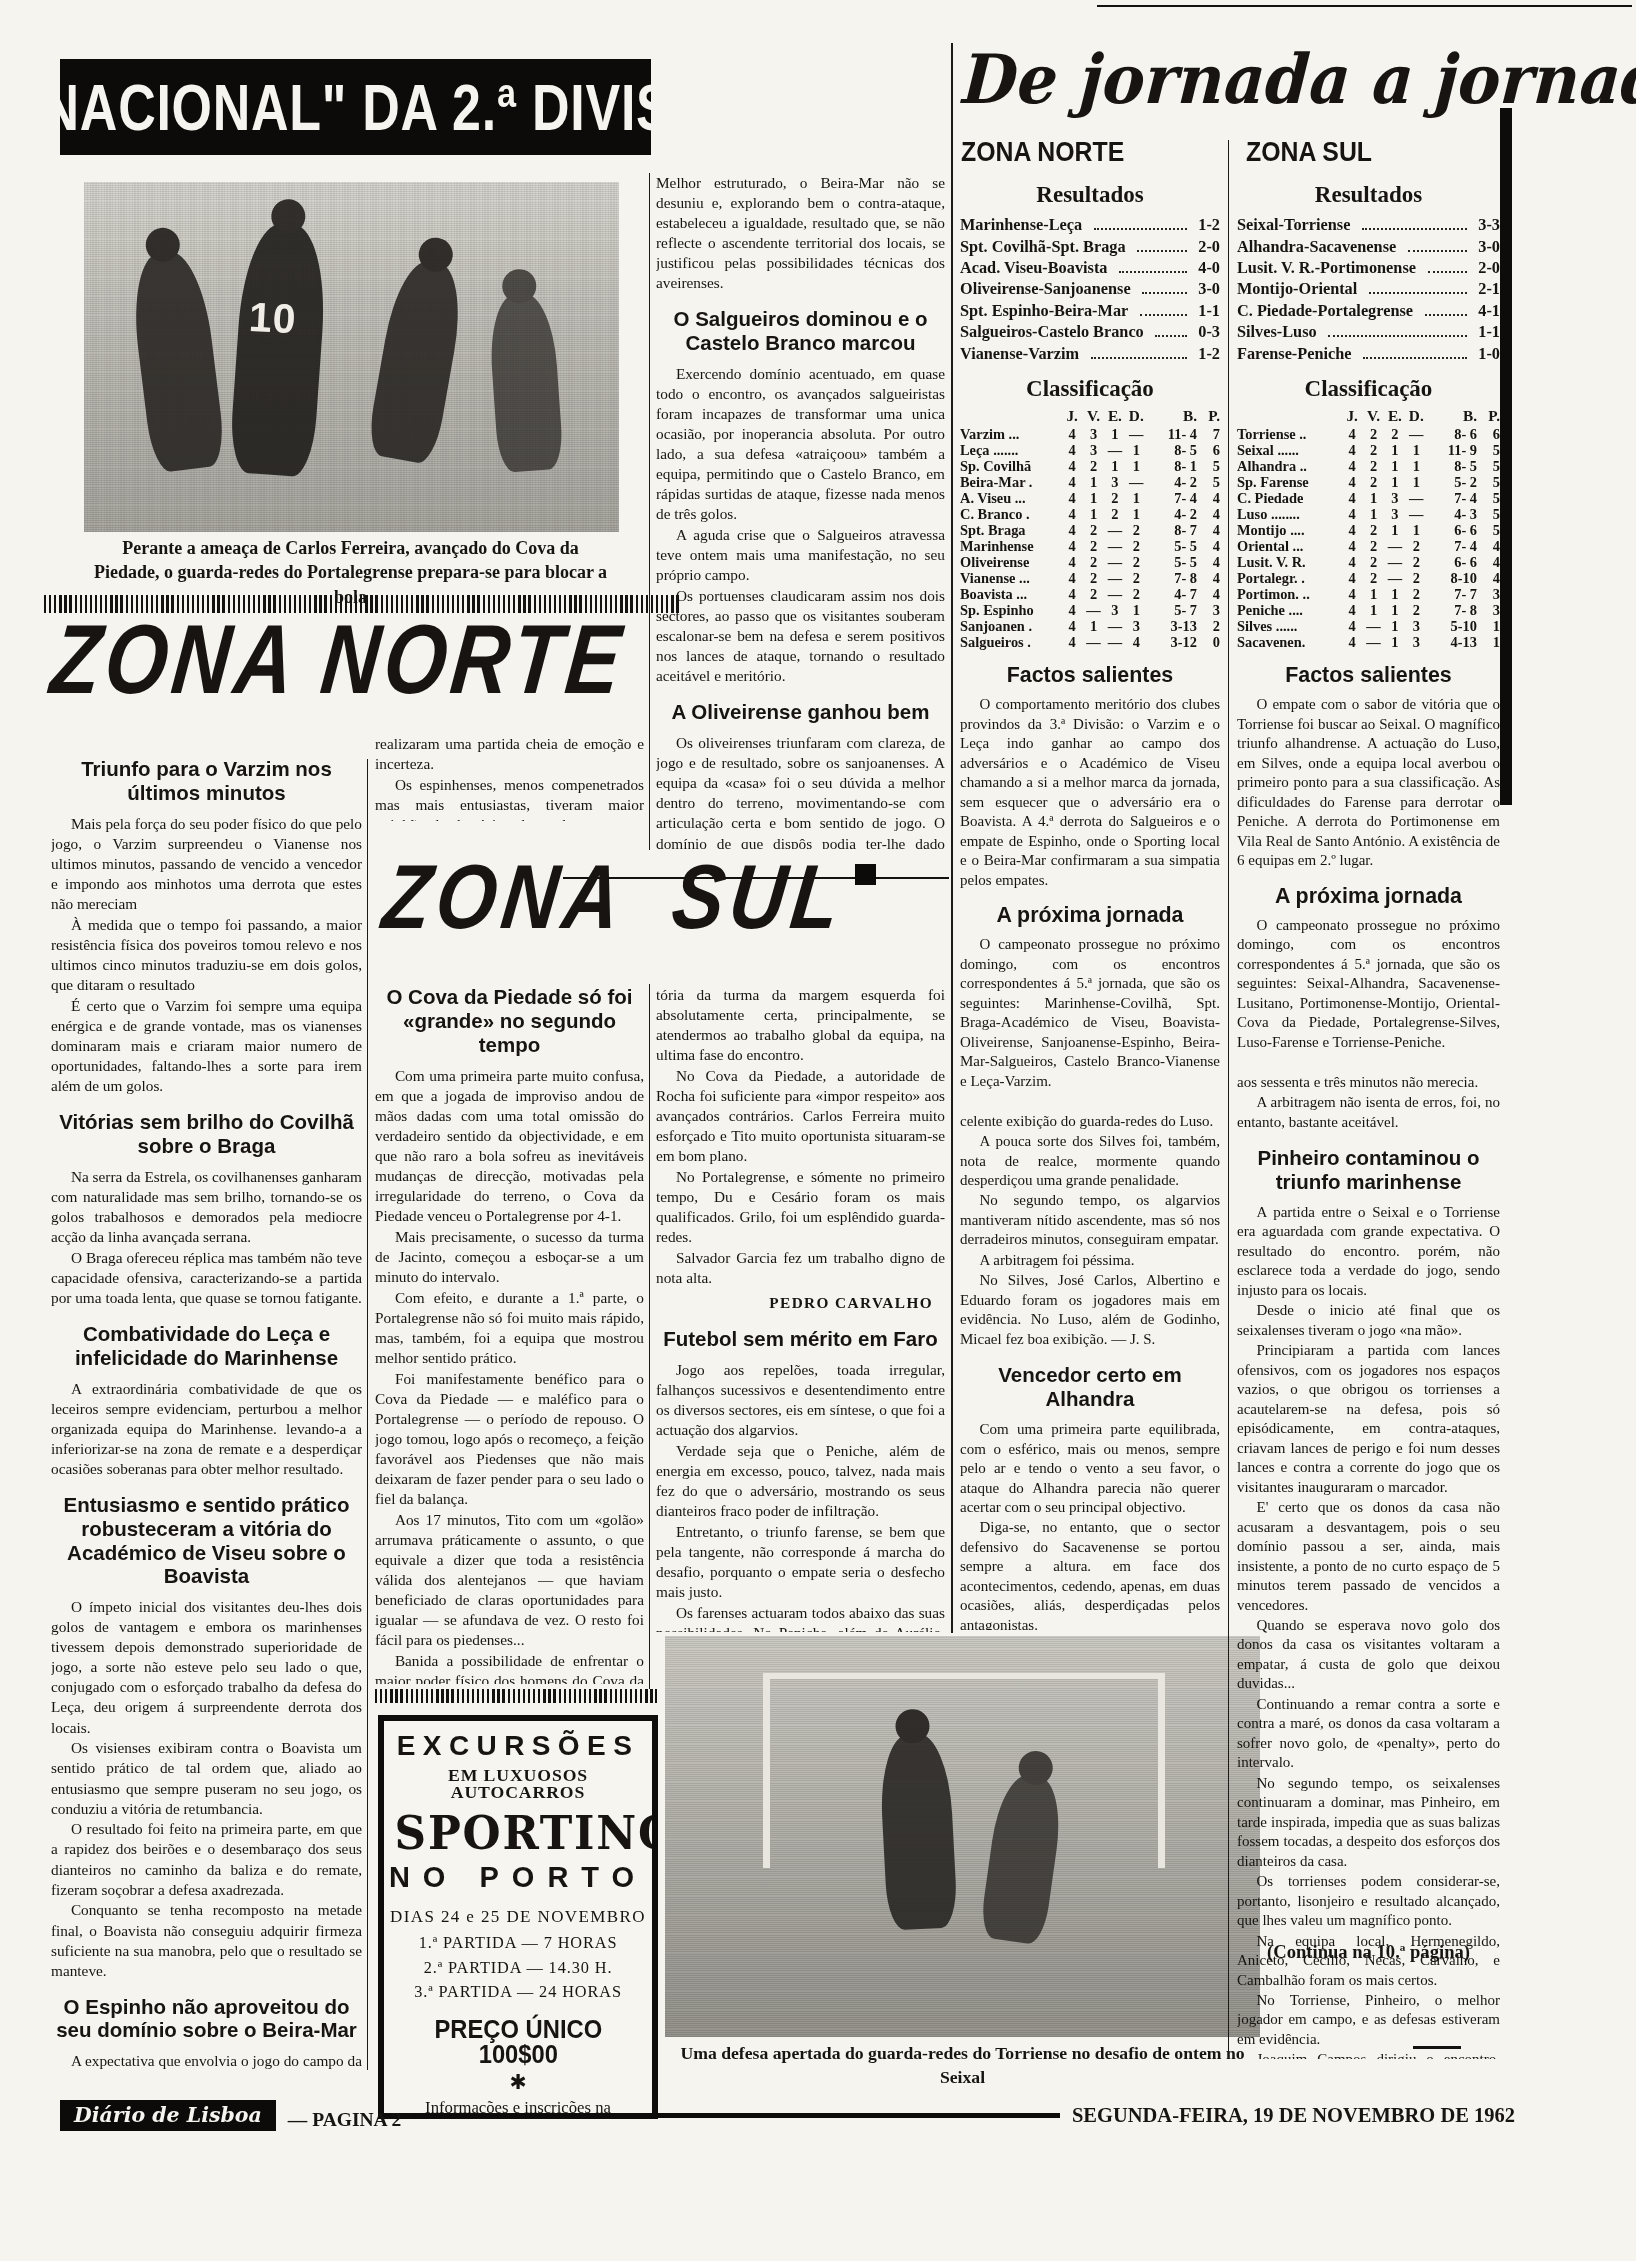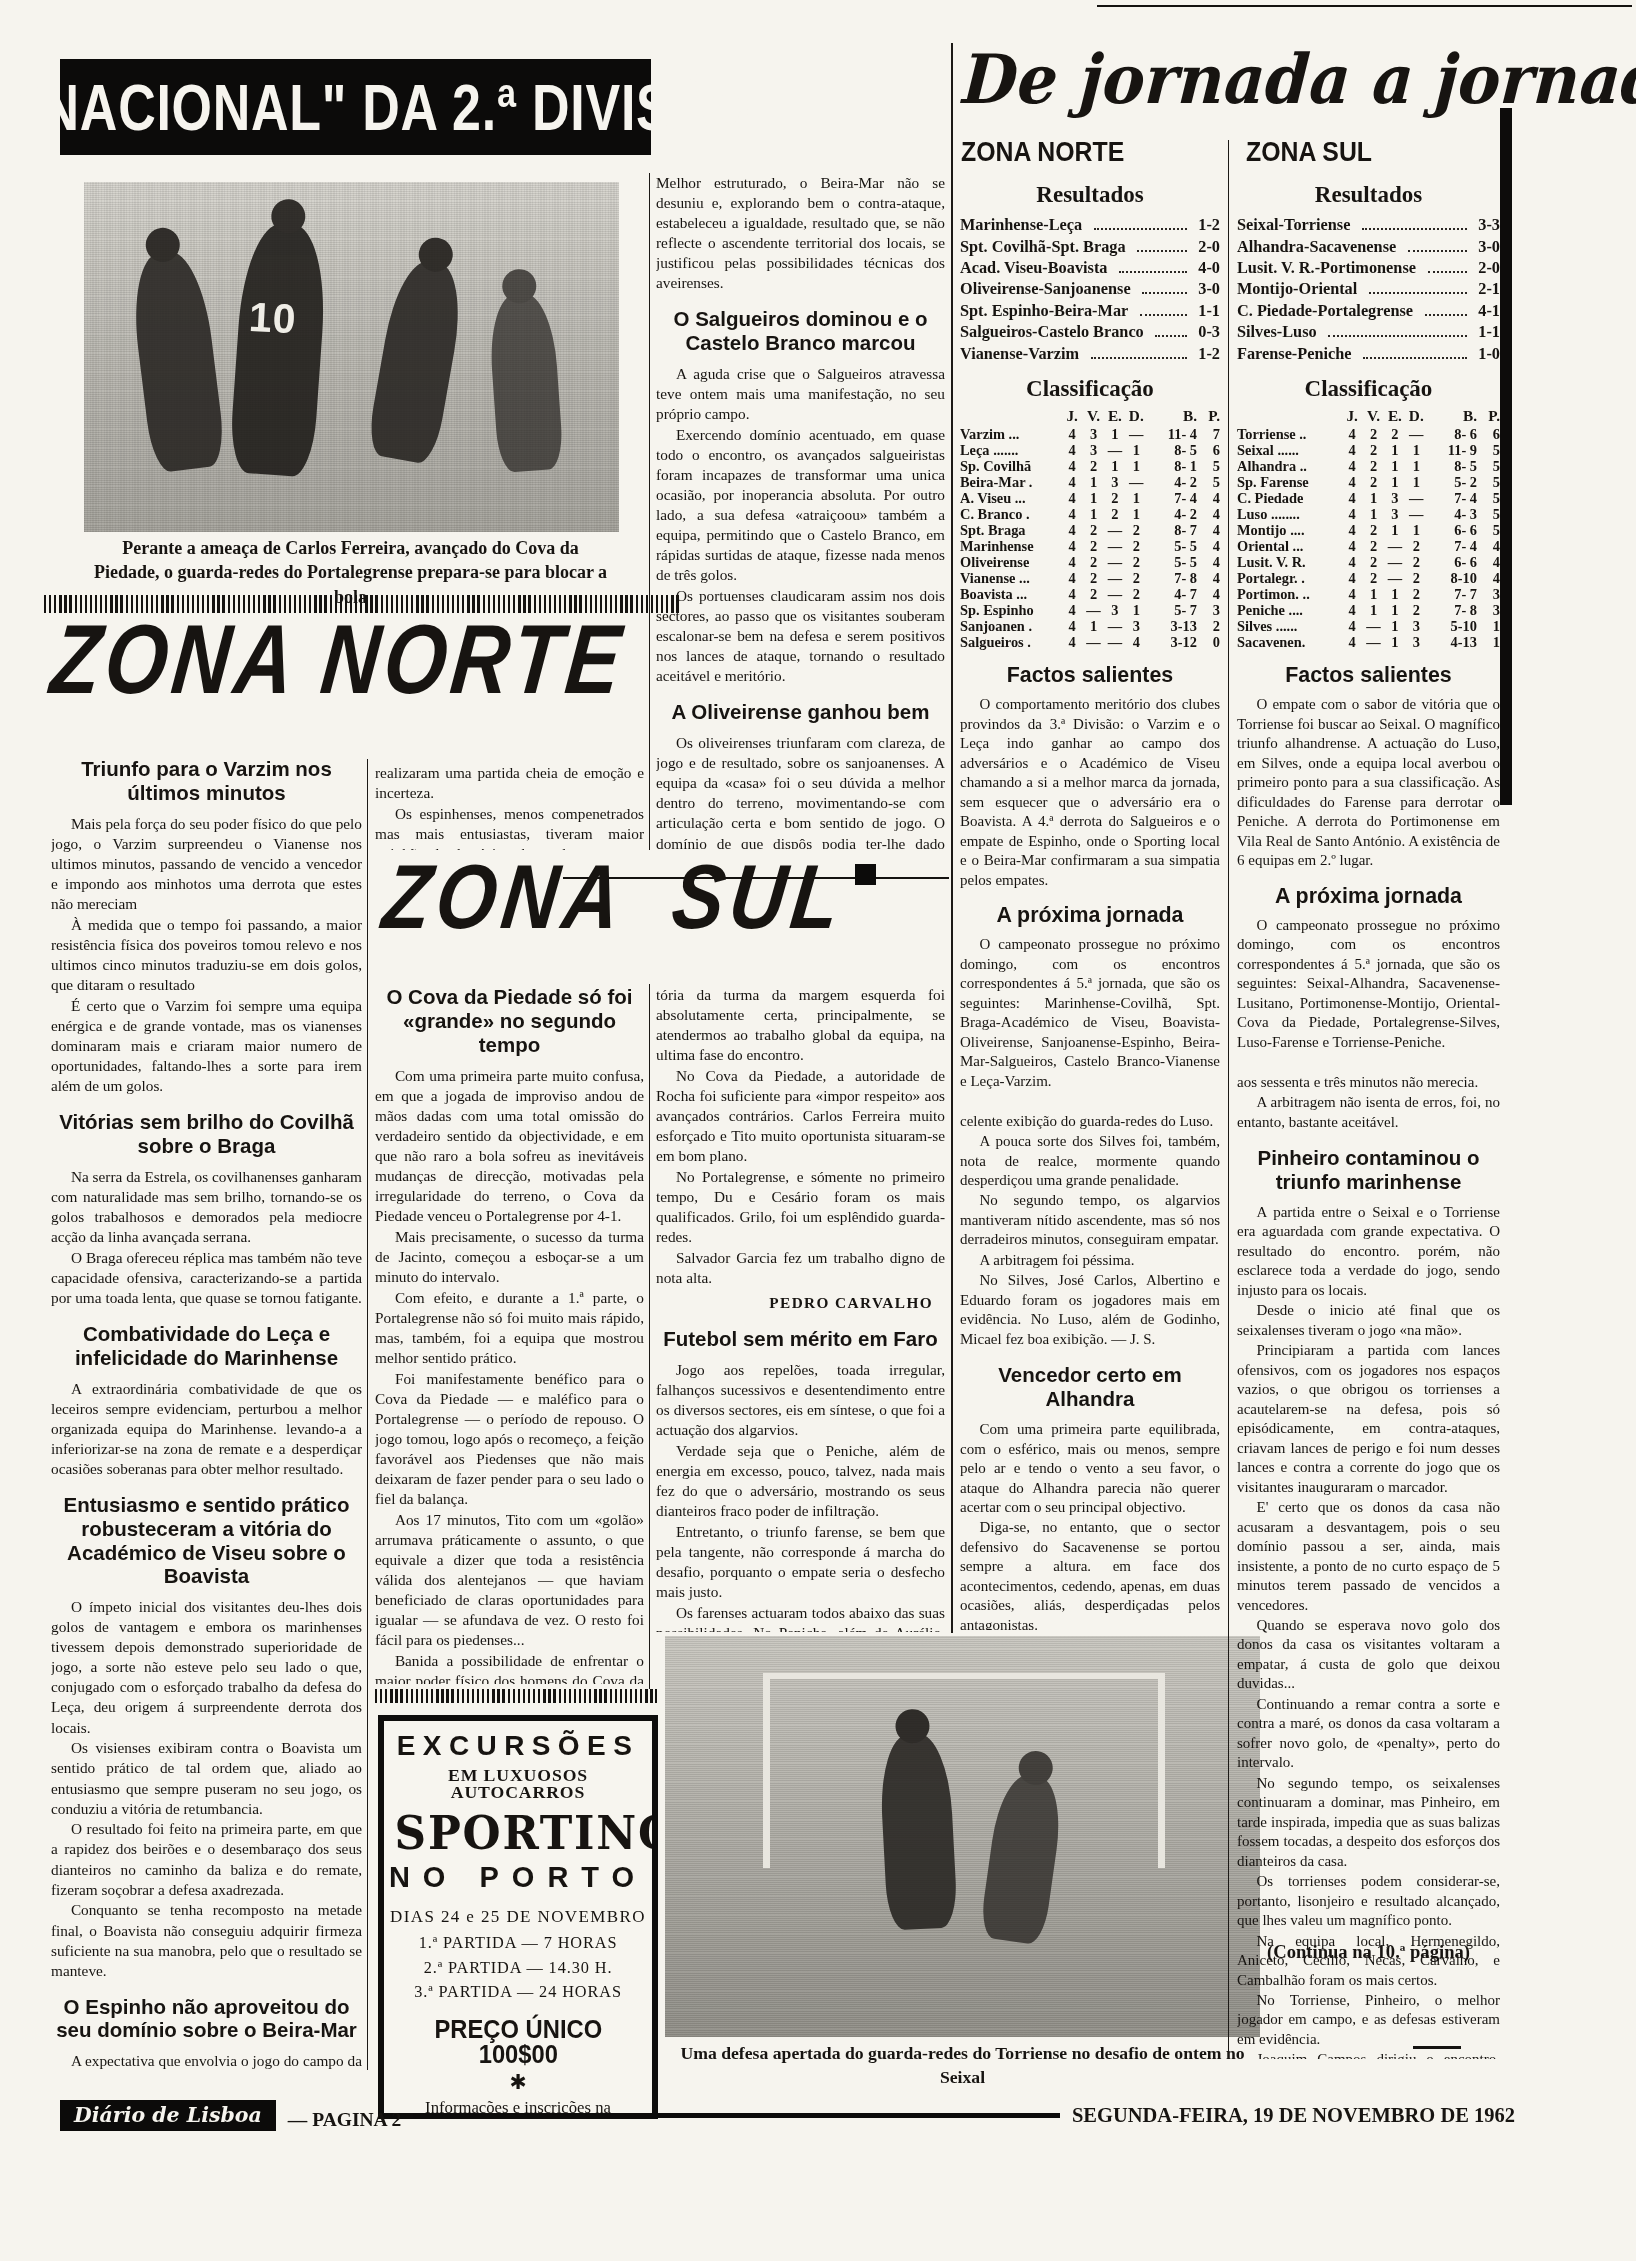--- a/index.html
+++ b/index.html
@@ -58,21 +58,21 @@
   .v1{left:367px;top:759px;height:1311px;}
   .v2a{left:649px;top:173px;height:677px;}
   .v2b{left:649px;top:984px;height:705px;}
   .v3{left:951px;top:43px;height:1590px;width:1.9px;}
   .v4{left:1228px;top:140px;height:1919px;}
   .rbar{position:absolute;left:1500px;top:108px;width:12px;height:697px;background:#0d0c0b;}
   .predash{position:absolute;left:1413px;top:2046px;width:48px;height:3.3px;background:#141210;}
   
   .col{position:absolute;overflow:hidden;font:15.3px/1.31 "Liberation Serif",serif;text-align:justify;}
   .c1{left:51px;top:757px;width:311px;height:1318px;}
-  .c2t{left:375px;top:763px;width:269px;height:87px;}
+  .c2t{left:375px;top:734px;width:269px;height:87px;}
   .c2a{left:375px;top:985px;width:269px;height:699px;}
   .c3t{left:656px;top:173px;width:289px;height:676px;}
   .c3b{left:656px;top:985px;width:289px;height:647px;}
   .blk-h{font:700 20.5px/1.16 "Liberation Sans",sans-serif;text-align:center;margin:14px 2.8px 9.3px;}
   .blk:first-child.blk-h{margin-top:0;}
   .blk-p{margin:0 0 0.9px;text-indent:1.3em;}
   .blk-p0{margin:0 0 0.9px;}
   .blk-sig{margin:4.6px 12px 6.5px 0;text-align:right;font-weight:700;letter-spacing:1.4px;}
   
   .rcol{position:absolute;overflow:hidden;font:15px/1.3 "Liberation Serif",serif;text-align:justify;}
@@ -199,22 +199,22 @@
     <div class="ad-star">✱</div>
     <div class="ad-t7">Informações e inscrições na</div>
 
   </div>
 
   <div class="vrule v2a"></div>
   <div class="vrule v2b"></div>
   <div class="col c3t">
       <div class="blk blk-p0">Melhor estruturado, o Beira-Mar não se desuniu e, explorando bem o contra-ataque, estabeleceu a igualdade, resultado que, se não reflecte o ascendente territorial dos locais, se justificou pelas possibilidades técnicas dos aveirenses.</div>
       <div class="blk blk-h">O Salgueiros dominou e o Castelo Branco marcou</div>
+      <div class="blk blk-p">Exercendo domínio acentuado, em quase todo o encontro, os avançados salgueiristas foram incapazes de transformar uma unica ocasião, por inoperancia absoluta. Por outro lado, a sua defesa «atraiçoou» também a equipa, permitindo que o Castelo Branco, em rápidas surtidas de ataque, fizesse nada menos de três golos.</div>
       <div class="blk blk-p">A aguda crise que o Salgueiros atravessa teve ontem mais uma manifestação, no seu próprio campo.</div>
-      <div class="blk blk-p">Exercendo domínio acentuado, em quase todo o encontro, os avançados salgueiristas foram incapazes de transformar uma unica ocasião, por inoperancia absoluta. Por outro lado, a sua defesa «atraiçoou» também a equipa, permitindo que o Castelo Branco, em rápidas surtidas de ataque, fizesse nada menos de três golos.</div>
       <div class="blk blk-p">Os portuenses claudicaram assim nos dois sectores, ao passo que os visitantes souberam escalonar-se bem na defesa e serem positivos nos lances de ataque, tornando o resultado aceitável e meritório.</div>
       <div class="blk blk-h">A Oliveirense ganhou bem</div>
       <div class="blk blk-p">Os oliveirenses triunfaram com clareza, de jogo e de resultado, sobre os sanjoanenses. A equipa da «casa» foi o seu dúvida a melhor dentro do terreno, movimentando-se com articulação certa e bom sentido de jogo. O domínio de que dispôs podia ter-lhe dado ainda mais golos se os avançados tivessem aproveitado.</div>
     </div>
   <div class="col c3b">
       <div class="blk blk-p0">tória da turma da margem esquerda foi absolutamente certa, principalmente, se atendermos ao trabalho global da equipa, na ultima fase do encontro.</div>
       <div class="blk blk-p">No Cova da Piedade, a autoridade de Rocha foi suficiente para «impor respeito» aos avançados contrários. Carlos Ferreira muito esforçado e Tito muito oportunista situaram-se em bom plano.</div>
       <div class="blk blk-p">No Portalegrense, e sómente no primeiro tempo, Du e Cesário foram os mais qualificados. Grilo, foi um esplêndido guarda-redes.</div>
       <div class="blk blk-p">Salvador Garcia fez um trabalho digno de nota alta.</div>
       <div class="blk blk-sig">PEDRO CARVALHO</div>

